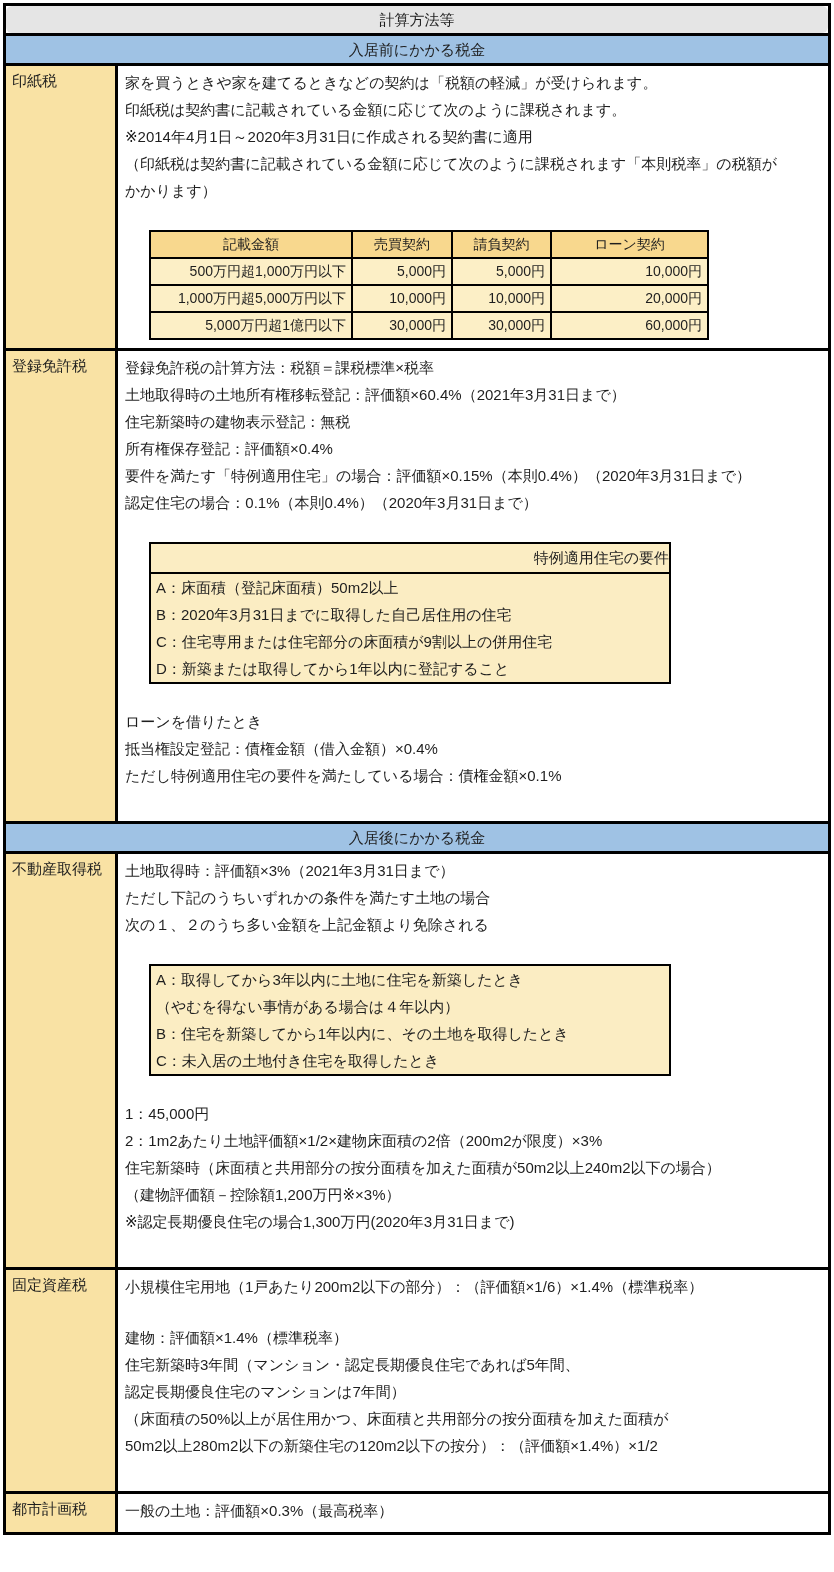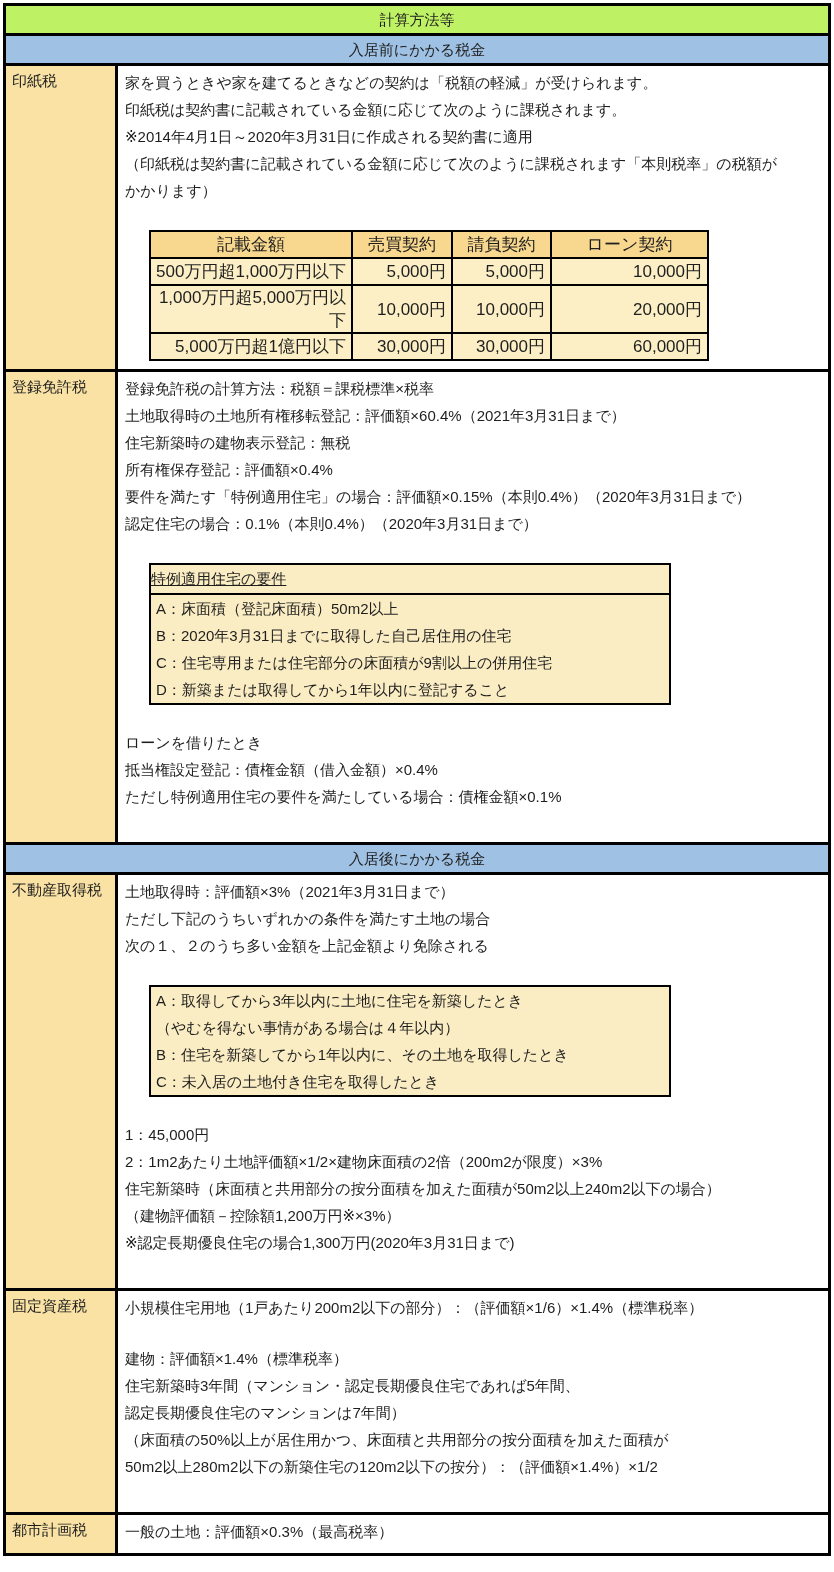--- a/index.html
+++ b/index.html
@@ -13,21 +13,21 @@
   .doc{
     margin:3px;
     border:3px solid #000;
   }
   .band{
     height:27px;
     line-height:27px;
     text-align:center;
     font-size:15px;
   }
-  .gold{background:#bef264;}
+  .gold{background:#e5e5e5;border-radius:6px;}
   .blue{background:#9FC2E4;}
   .bt{border-top:3px solid #000;}
   .tax-row{
     display:flex;
     align-items:stretch;
   }
   .tax-label{
     flex:0 0 112px;
     box-sizing:border-box;
     background:#F9E2A4;
@@ -49,21 +49,21 @@
   .inner-table{
     border-collapse:collapse;
     margin-left:24px;
     margin-top:2px;
   }
   .inner-table th,.inner-table td{
     border:2px solid #000;
     height:25px;
     padding:0 5px;
     font-weight:normal;
-    font-size:17px;
+    font-size:14px;
   }
   .inner-table th{
     background:#F8D88E;
     text-align:center;
   }
   .inner-table td{background:#FCEFC6;}
   .inner-table td.cell-left{text-align:right;width:190px;}
   .inner-table td.cell-num{text-align:right;}
   .inner-table .w-baibai{width:88px;}
   .inner-table .w-ukeoi{width:87px;}
@@ -71,24 +71,23 @@
   
   .box{
     box-sizing:border-box;
     width:522px;
     margin-left:24px;
     margin-top:2px;
     border:2px solid #000;
     background:#FBEDC3;
   }
   .box-header{
-    text-align:left;
+    text-align:right;
     line-height:28px;
     border-bottom:2px solid #000;
-    text-decoration:underline;
   }
   .box .line{padding-left:5px;}
 </style>
 </head>
 <body>
 
 <div class="doc">
 
   <div class="band gold">計算方法等</div>
 

